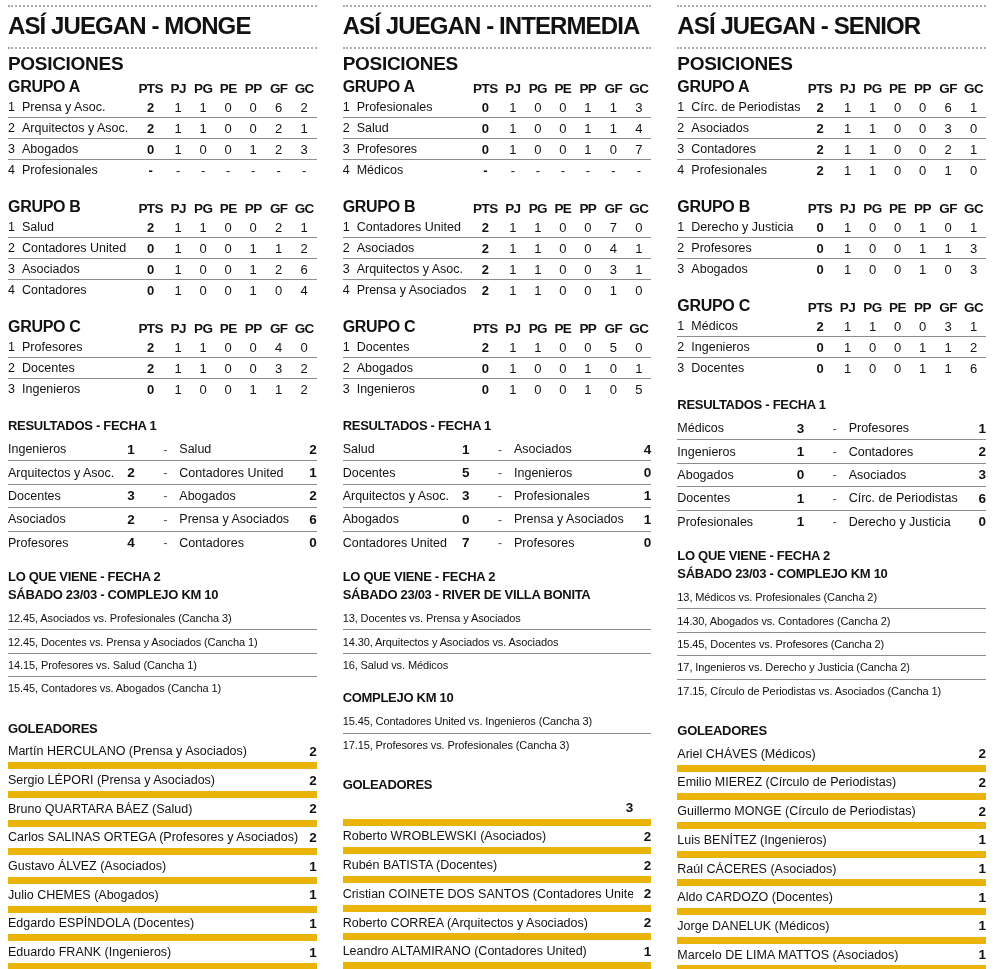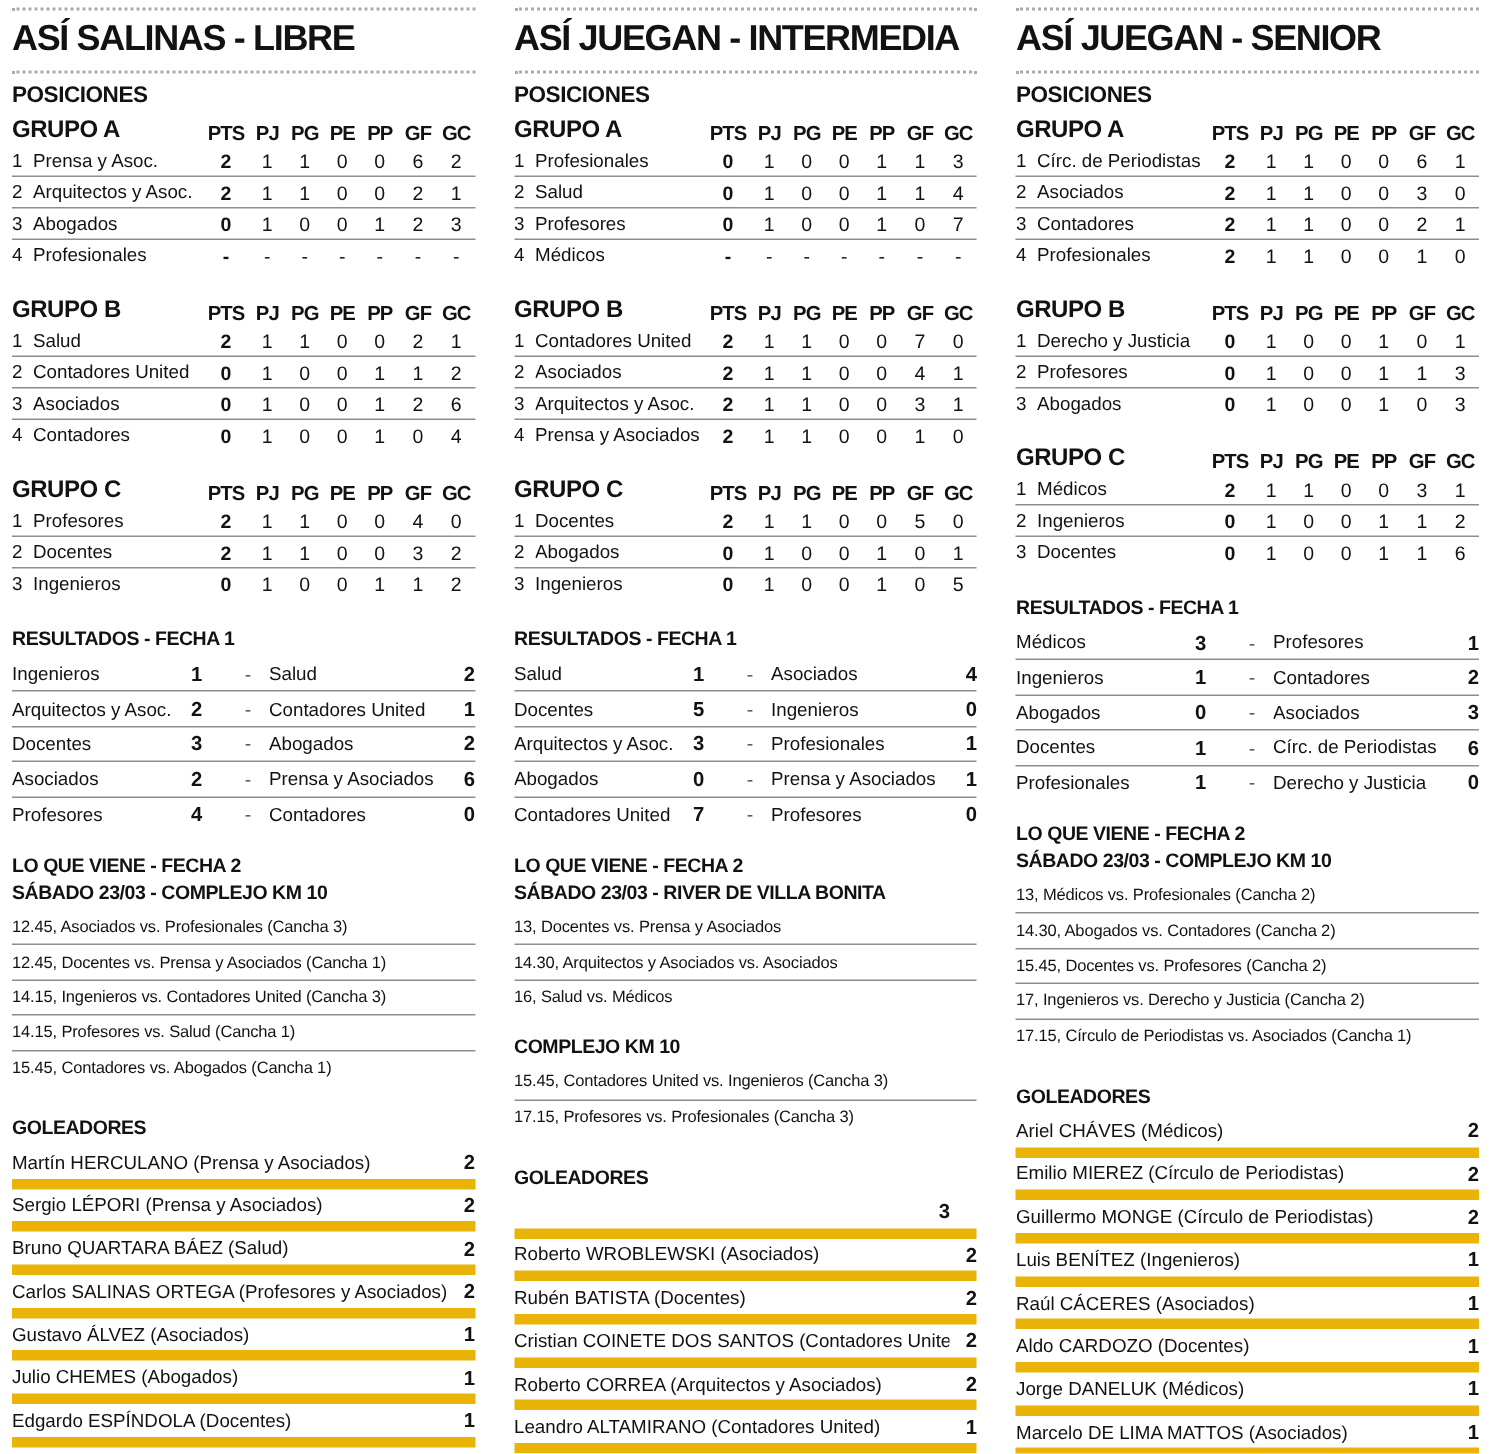--- a/index.html
+++ b/index.html
@@ -5,21 +5,21 @@
   html,body{margin:0;padding:0;width:1000px;height:969px;overflow:hidden;background:#ffffff;}
   body{font-family:"Liberation Sans","DejaVu Sans",sans-serif;color:#121212;-webkit-font-smoothing:antialiased;}
   .page{display:flex;gap:26px;padding:5px 14px 0 8px;box-sizing:border-box;width:1000px;}
   .col{flex:1 1 0;min-width:0;}
 
   .dotline{height:0;border-top:2px dotted #ababab;}
   .dotline.bottom{margin-top:3px;}
 
   .title{font-size:24px;font-weight:800;letter-spacing:-0.9px;line-height:26px;padding:6px 0 8px;white-space:nowrap;}
 
-  .kicker{font-size:15px;font-weight:800;letter-spacing:-0.3px;line-height:17px;margin:6px 0 2px;}
+  .kicker{font-size:19px;font-weight:800;letter-spacing:-0.3px;line-height:17px;margin:6px 0 2px;}
 
   .group{margin-top:15px;}
   .group.first{margin-top:3px;}
   .grid{display:grid;grid-template-columns:14px minmax(0,1fr) 30px 25px 25px 25px 25px 26px 25px;}
   .h-row{height:21px;align-items:end;padding-bottom:1px;}
   .gname{grid-column:1 / 3;font-size:16px;font-weight:800;letter-spacing:-0.3px;white-space:nowrap;}
   .stat-h{font-size:13.5px;font-weight:800;letter-spacing:-0.6px;text-align:center;}
   .s-row{height:20px;align-items:center;border-bottom:1px solid #8d8d8d;font-size:12.5px;}
   .s-row:last-child{border-bottom:0;}
   .rank{font-size:12.5px;}
@@ -48,21 +48,21 @@
   .gs-row:last-child{border-bottom:0;}
   .gname2{white-space:nowrap;overflow:hidden;}
   .goals{font-size:13.5px;font-weight:700;text-align:right;}
 </style>
 </head>
 <body>
 
 <div class="page" id="page">
     <div class="col">
       <div class="dotline"></div>
-      <div class="title">ASÍ SALINAS - LIBRE</div>
+      <div class="title">ASÍ JUEGAN - MONGE</div>
       <div class="dotline"></div>
       <div>
         <div class="kicker">POSICIONES</div>
         <div class="group first">
           <div class="grid h-row">
             <div class="gname">GRUPO A</div>
             <div class="stat-h">PTS</div>
             <div class="stat-h">PJ</div>
             <div class="stat-h">PG</div>
             <div class="stat-h">PE</div>
@@ -256,21 +256,20 @@
             <div class="score right">0</div>
           </div>
         </div>
       </div>
       <div class="sec-upcoming">
         <div class="sec-title tight">LO QUE VIENE - FECHA 2</div>
         <div class="sec-title">SÁBADO 23/03 - COMPLEJO KM 10</div>
         <div class="rows">
           <div class="fx-row">12.45, Asociados vs. Profesionales (Cancha 3)</div>
           <div class="fx-row">12.45, Docentes vs. Prensa y Asociados (Cancha 1)</div>
-          <div class="fx-row">14.15, Ingenieros vs. Contadores United (Cancha 3)</div>
           <div class="fx-row">14.15, Profesores vs. Salud (Cancha 1)</div>
           <div class="fx-row">15.45, Contadores vs. Abogados (Cancha 1)</div>
         </div>
       </div>
       <div class="sec-scorers">
         <div class="sec-title">GOLEADORES</div>
         <div class="rows">
           <div class="gs-row">
             <div class="gname2">Martín HERCULANO (Prensa y Asociados)</div>
             <div class="goals">2</div>

